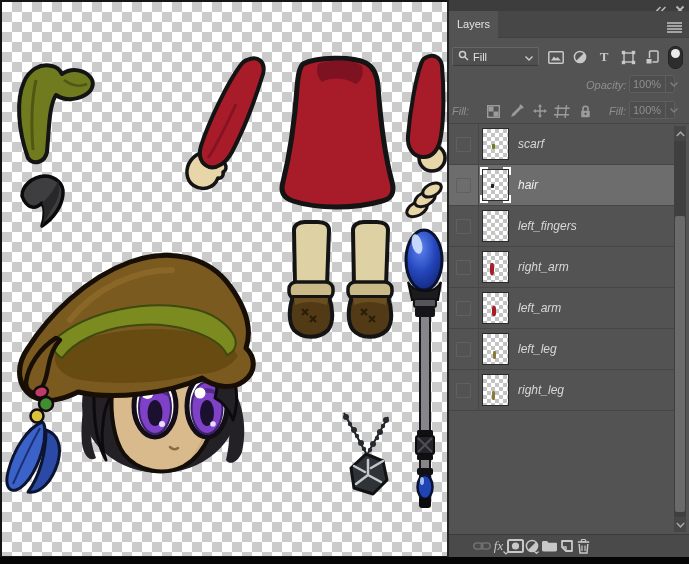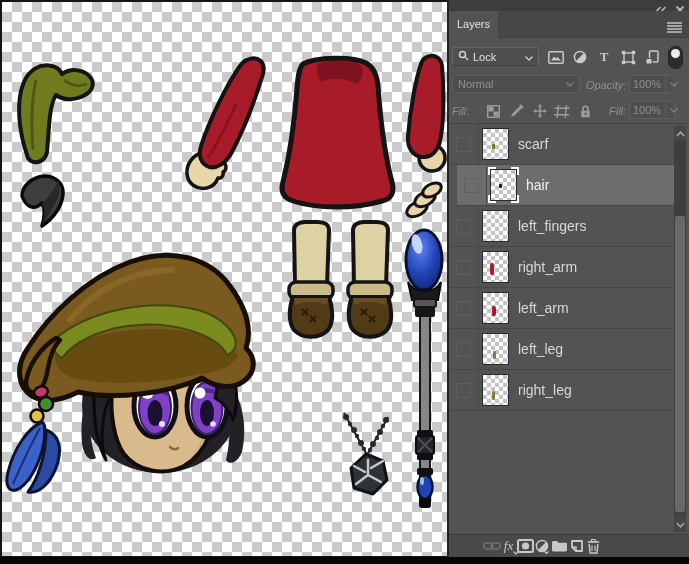--- a/index.html
+++ b/index.html
@@ -46,51 +46,51 @@
   .dd-disabled .spacer{flex:1;}
   .dd-chev{border-left:1px solid #5e5e5e;padding-left:4px;margin-left:4px;display:flex;align-items:center;height:100%;}
   .dim-label{position:absolute;color:var(--text_dim,#8f8f8f);font-size:11px;top:50%;transform:translateY(-50%);font-style:italic;}
   .lock-icons{position:absolute;left:33px;top:3px;height:20px;display:flex;align-items:center;}
   .lock-icons .licon{width:23px;display:flex;justify-content:center;}
 
   
   .layers-list{height:410px;overflow:hidden;position:relative;background:var(--panel_bg,#535353);}
   .layer-row{height:41px;width:225px;box-sizing:border-box;border-bottom:1px solid var(--separator,#464646);
     position:relative;background:var(--panel_bg,#535353);}
-  .layer-row.selected{background:var(--row_selected,#6d6d6d);margin-left:8px;}
+  .layer-row.selected{background:var(--row_selected,#6d6d6d);}
   .eye-cell{position:absolute;left:0;top:0;width:29px;height:100%;border-right:1px solid var(--separator,#464646);
     display:flex;align-items:center;justify-content:center;}
   .eye-well{width:13px;height:13px;border:1px solid #606060;border-radius:1px;}
   .thumb-wrap{position:absolute;left:33px;top:4px;width:27px;height:32px;}
   .thumb{position:absolute;inset:0;border:1px solid #2b2b2b;box-sizing:border-box;overflow:hidden;
     background-color:#fff;
     background-image:
       linear-gradient(45deg,#c4c4c4 25%,transparent 25%,transparent 75%,#c4c4c4 75%),
       linear-gradient(45deg,#c4c4c4 25%,transparent 25%,transparent 75%,#c4c4c4 75%);
     background-size:8px 8px;background-position:0 0,4px 4px;}
   .mark{position:absolute;}
   .so-badge{position:absolute;right:0;bottom:0;width:12px;height:12px;background:#d6d6d6;border:1px solid #4a4a4a;box-sizing:border-box;}
   .so-badge:after{content:"";position:absolute;left:2px;top:2px;width:5px;height:6px;border:1.5px solid #3a3a3a;}
   .corner{position:absolute;width:6px;height:6px;border:2px solid #fff;}
   .c-tl{left:-2px;top:-2px;border-right:none;border-bottom:none;}
   .c-tr{right:-2px;top:-2px;border-left:none;border-bottom:none;}
   .c-bl{left:-2px;bottom:-2px;border-right:none;border-top:none;}
   .c-br{right:-2px;bottom:-2px;border-left:none;border-top:none;}
   .layer-name{position:absolute;left:69px;top:50%;transform:translateY(-50%);
-    font-size:14px;color:#d8d8d8;}
+    font-size:12px;color:#d8d8d8;font-style:italic;}
   .selected .layer-name{color:#f0f0f0;}
 
   
   .scrollbar{position:absolute;left:225px;top:2px;width:12px;height:406px;background:var(--scrollbar_track,#3f3f3f);}
   .sb-arrow{position:absolute;left:0;width:12px;height:15px;display:flex;align-items:center;justify-content:center;background:#464646;}
   .sb-up{top:0;} .sb-down{bottom:0;}
   .sb-thumb{position:absolute;left:1px;top:90px;width:10px;height:296px;background:var(--scrollbar_thumb,#6a6a6a);border-radius:2px;}
 
   .bottom-bar{height:23px;background:#4a4a4a;border-top:1px solid #3a3a3a;box-sizing:border-box;
-    display:flex;align-items:center;padding-left:34px;gap:0;}
+    display:flex;align-items:center;padding-left:24px;gap:0;}
   .bicon{width:17px;display:flex;justify-content:center;position:relative;}
   .footer{position:absolute;left:0;bottom:0;width:689px;height:7px;background:#060606;}
   svg{overflow:visible;}
 </style>
 </head>
 <body>
 
 <div class="app">
 
   <div class="canvas">
@@ -277,21 +277,21 @@
     </div>
 
     <div class="filter-row">
       <div class="kind-select">
         <span>
           <svg width="11" height="11" viewBox="0 0 11 11">
               <circle cx="4.5" cy="4.5" r="3" fill="none" stroke="#cfcfcf" stroke-width="1.5"></circle>
               <path d="M7 7 L10 10" stroke="#cfcfcf" stroke-width="1.5"></path>
             </svg>
         </span>
-        <span>Lock</span>
+        <span>Fill</span>
         <span class="spacer"></span>
         <span>
           <svg width="8" height="5" viewBox="0 0 8 5">
               <path d="M0.5 0.5 L4 4 L7.5 0.5" fill="none" stroke="#cfcfcf" stroke-width="1.3"></path>
             </svg>
         </span>
       </div>
       <div class="filter-icons">
         <span class="ficon">
           <svg width="16" height="13" viewBox="0 0 16 13">
@@ -323,27 +323,20 @@
               <rect x="1" y="8.5" width="6" height="5.5" fill="#c8c8c8" stroke="#535353" stroke-width="1"></rect>
             </svg>
         </span>
       </div>
       <div class="toggle-pill">
           <div class="knob"></div>
         </div>
     </div>
 
     <div class="blend-row">
-      <div class="dd-disabled" style="left:3px;top:4px;width:128px;height:18px;">
-        <span>Normal</span>
-        <span class="spacer"></span>
-        <svg width="8" height="5" viewBox="0 0 8 5">
-            <path d="M0.5 0.5 L4 4 L7.5 0.5" fill="none" stroke="#7e7e7e" stroke-width="1.3"></path>
-          </svg>
-      </div>
       <span class="dim-label" style="left:137px;">Opacity:</span>
       <div class="dd-disabled" style="left:180px;top:4px;width:46px;height:18px;padding:0 3px;">
         <span>100%</span>
         <span class="spacer"></span>
         <span class="dd-chev">
             <svg width="8" height="5" viewBox="0 0 8 5">
               <path d="M0.5 0.5 L4 4 L7.5 0.5" fill="none" stroke="#7e7e7e" stroke-width="1.3"></path>
             </svg>
           </span>
       </div>

